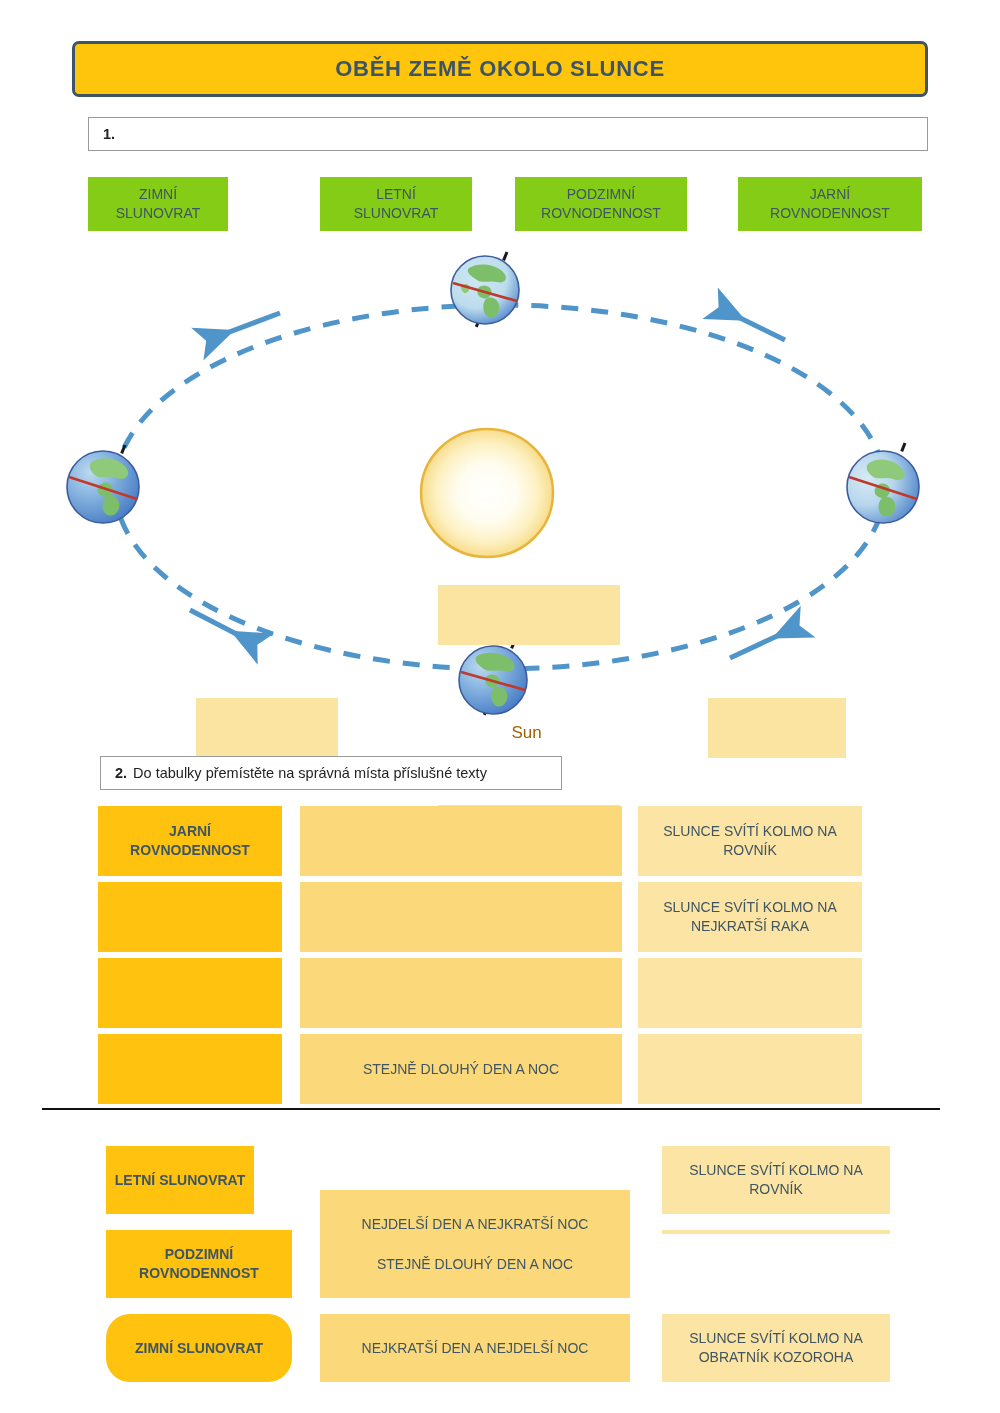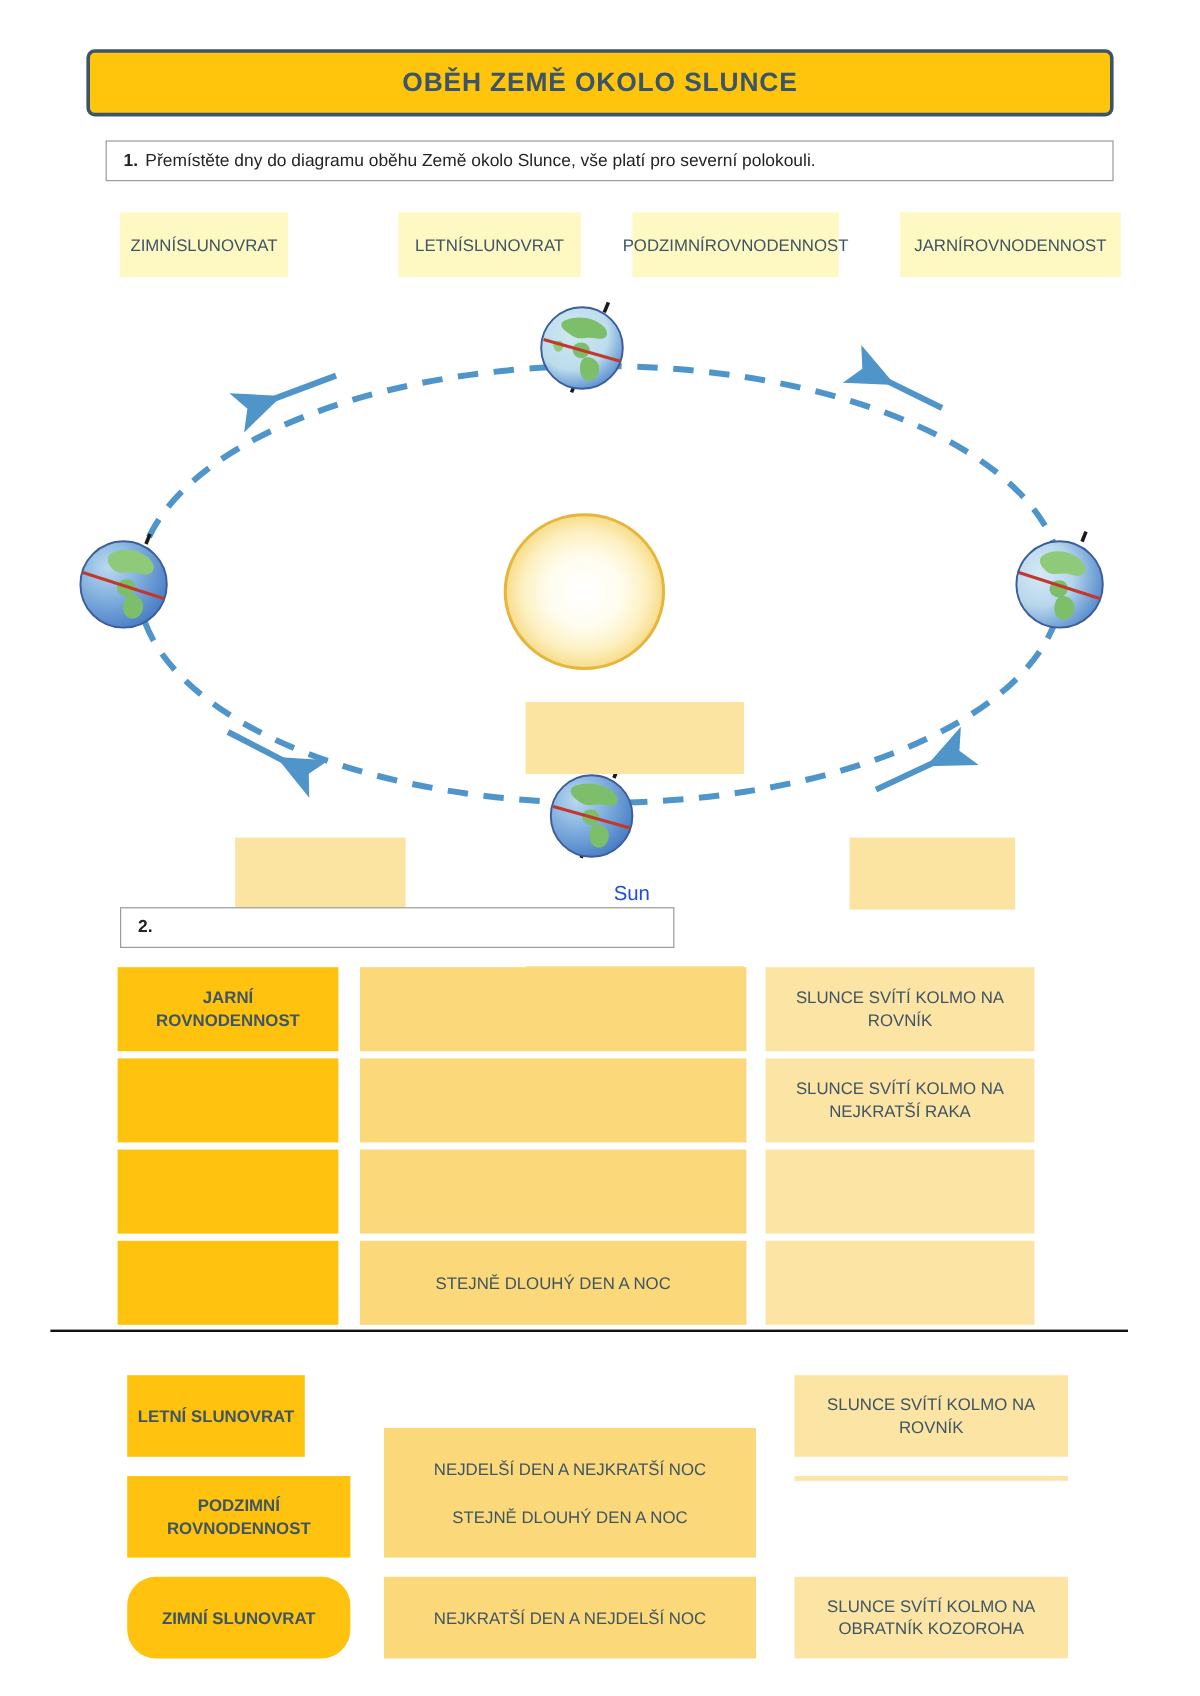--- a/index.html
+++ b/index.html
@@ -51,30 +51,29 @@
     font-size: 14.5px;
     color: #232323;
   }
   #instr-1 { left: 88px; top: 117px; width: 840px; height: 34px; }
   #instr-2 { left: 100px; top: 756px; width: 462px; height: 34px; }
   .instr-num { font-weight: bold; margin-right: 6px; }
 
   
   .chip {
     position: absolute;
-    background: #fef9c3;
-    display: flex;
-    flex-direction: row;
+    background: #84cc16;
+    display: flex;
+    flex-direction: column;
     align-items: center;
     justify-content: center;
     font-size: 14px;
     line-height: 1.35;
     color: #3f5562;
     text-align: center;
-    margin-left: 12px;
   }
   #chip-0 { left: 88px;  top: 177px; width: 140px; height: 54px; }
   #chip-1 { left: 320px; top: 177px; width: 152px; height: 54px; }
   #chip-2 { left: 515px; top: 177px; width: 172px; height: 54px; }
   #chip-3 { left: 738px; top: 177px; width: 184px; height: 54px; }
 
   
   #orbit-diagram {
     position: absolute;
     left: 40px;
@@ -89,28 +88,28 @@
     background: #FBE3A2;
   }
   #slot-top    { left: 398px; top: 345px; width: 182px; height: 60px; }
   #slot-bottom { left: 398px; top: 565px; width: 182px; height: 60px; }
   #slot-left   { left: 156px; top: 458px; width: 142px; height: 60px; }
   #slot-right  { left: 668px; top: 458px; width: 138px; height: 60px; }
 
   .sun-label {
     position: absolute;
     left: 420px;
-    top: 440px;
+    top: 428px;
     width: 133px;
     height: 130px;
     display: flex;
     align-items: center;
     justify-content: center;
     font-size: 17px;
-    color: #1d4ed8;
+    color: #a16207;
     pointer-events: none;
   }
 
   
   .tbl-cell {
     position: absolute;
     display: flex;
     align-items: center;
     justify-content: center;
     text-align: center;
@@ -153,21 +152,20 @@
 </style>
 </head>
 <body>
 
 <div class="header-banner">
   <div class="header-title">OBĚH ZEMĚ OKOLO SLUNCE</div>
 </div>
 
 <div class="instruction-box" id="instr-1">
   <span class="instr-num">1.</span>
-  <span>Přemístěte dny do diagramu oběhu Země okolo Slunce, vše platí pro severní polokouli.</span>
 </div>
 
 <div class="chip" id="chip-0">
   <span>ZIMNÍ</span>
   <span>SLUNOVRAT</span>
 </div>
 <div class="chip" id="chip-1">
   <span>LETNÍ</span>
   <span>SLUNOVRAT</span>
 </div>
@@ -276,20 +274,21 @@
   <div class="drop-slot" id="slot-top"></div>
   <div class="drop-slot" id="slot-bottom"></div>
   <div class="drop-slot" id="slot-left"></div>
   <div class="drop-slot" id="slot-right"></div>
 
   <div class="sun-label">Sun</div>
 </div>
 
 <div class="instruction-box" id="instr-2">
   <span class="instr-num">2.</span>
+  <span>Do tabulky přemístěte na správná místa příslušné texty</span>
 </div>
 
 <div class="tbl-cell tbl-c1" style="left:98px;  top:806px; width:184px; height:70px; flex-direction:column;">
   <span>JARNÍ</span>
   <span>ROVNODENNOST</span>
 </div>
 <div class="tbl-cell tbl-c2" style="left:300px; top:806px; width:322px; height:70px;"></div>
 <div class="tbl-cell tbl-c3" style="left:638px; top:806px; width:224px; height:70px; flex-direction:column;">
   <span>SLUNCE SVÍTÍ KOLMO NA</span>
   <span>ROVNÍK</span>

